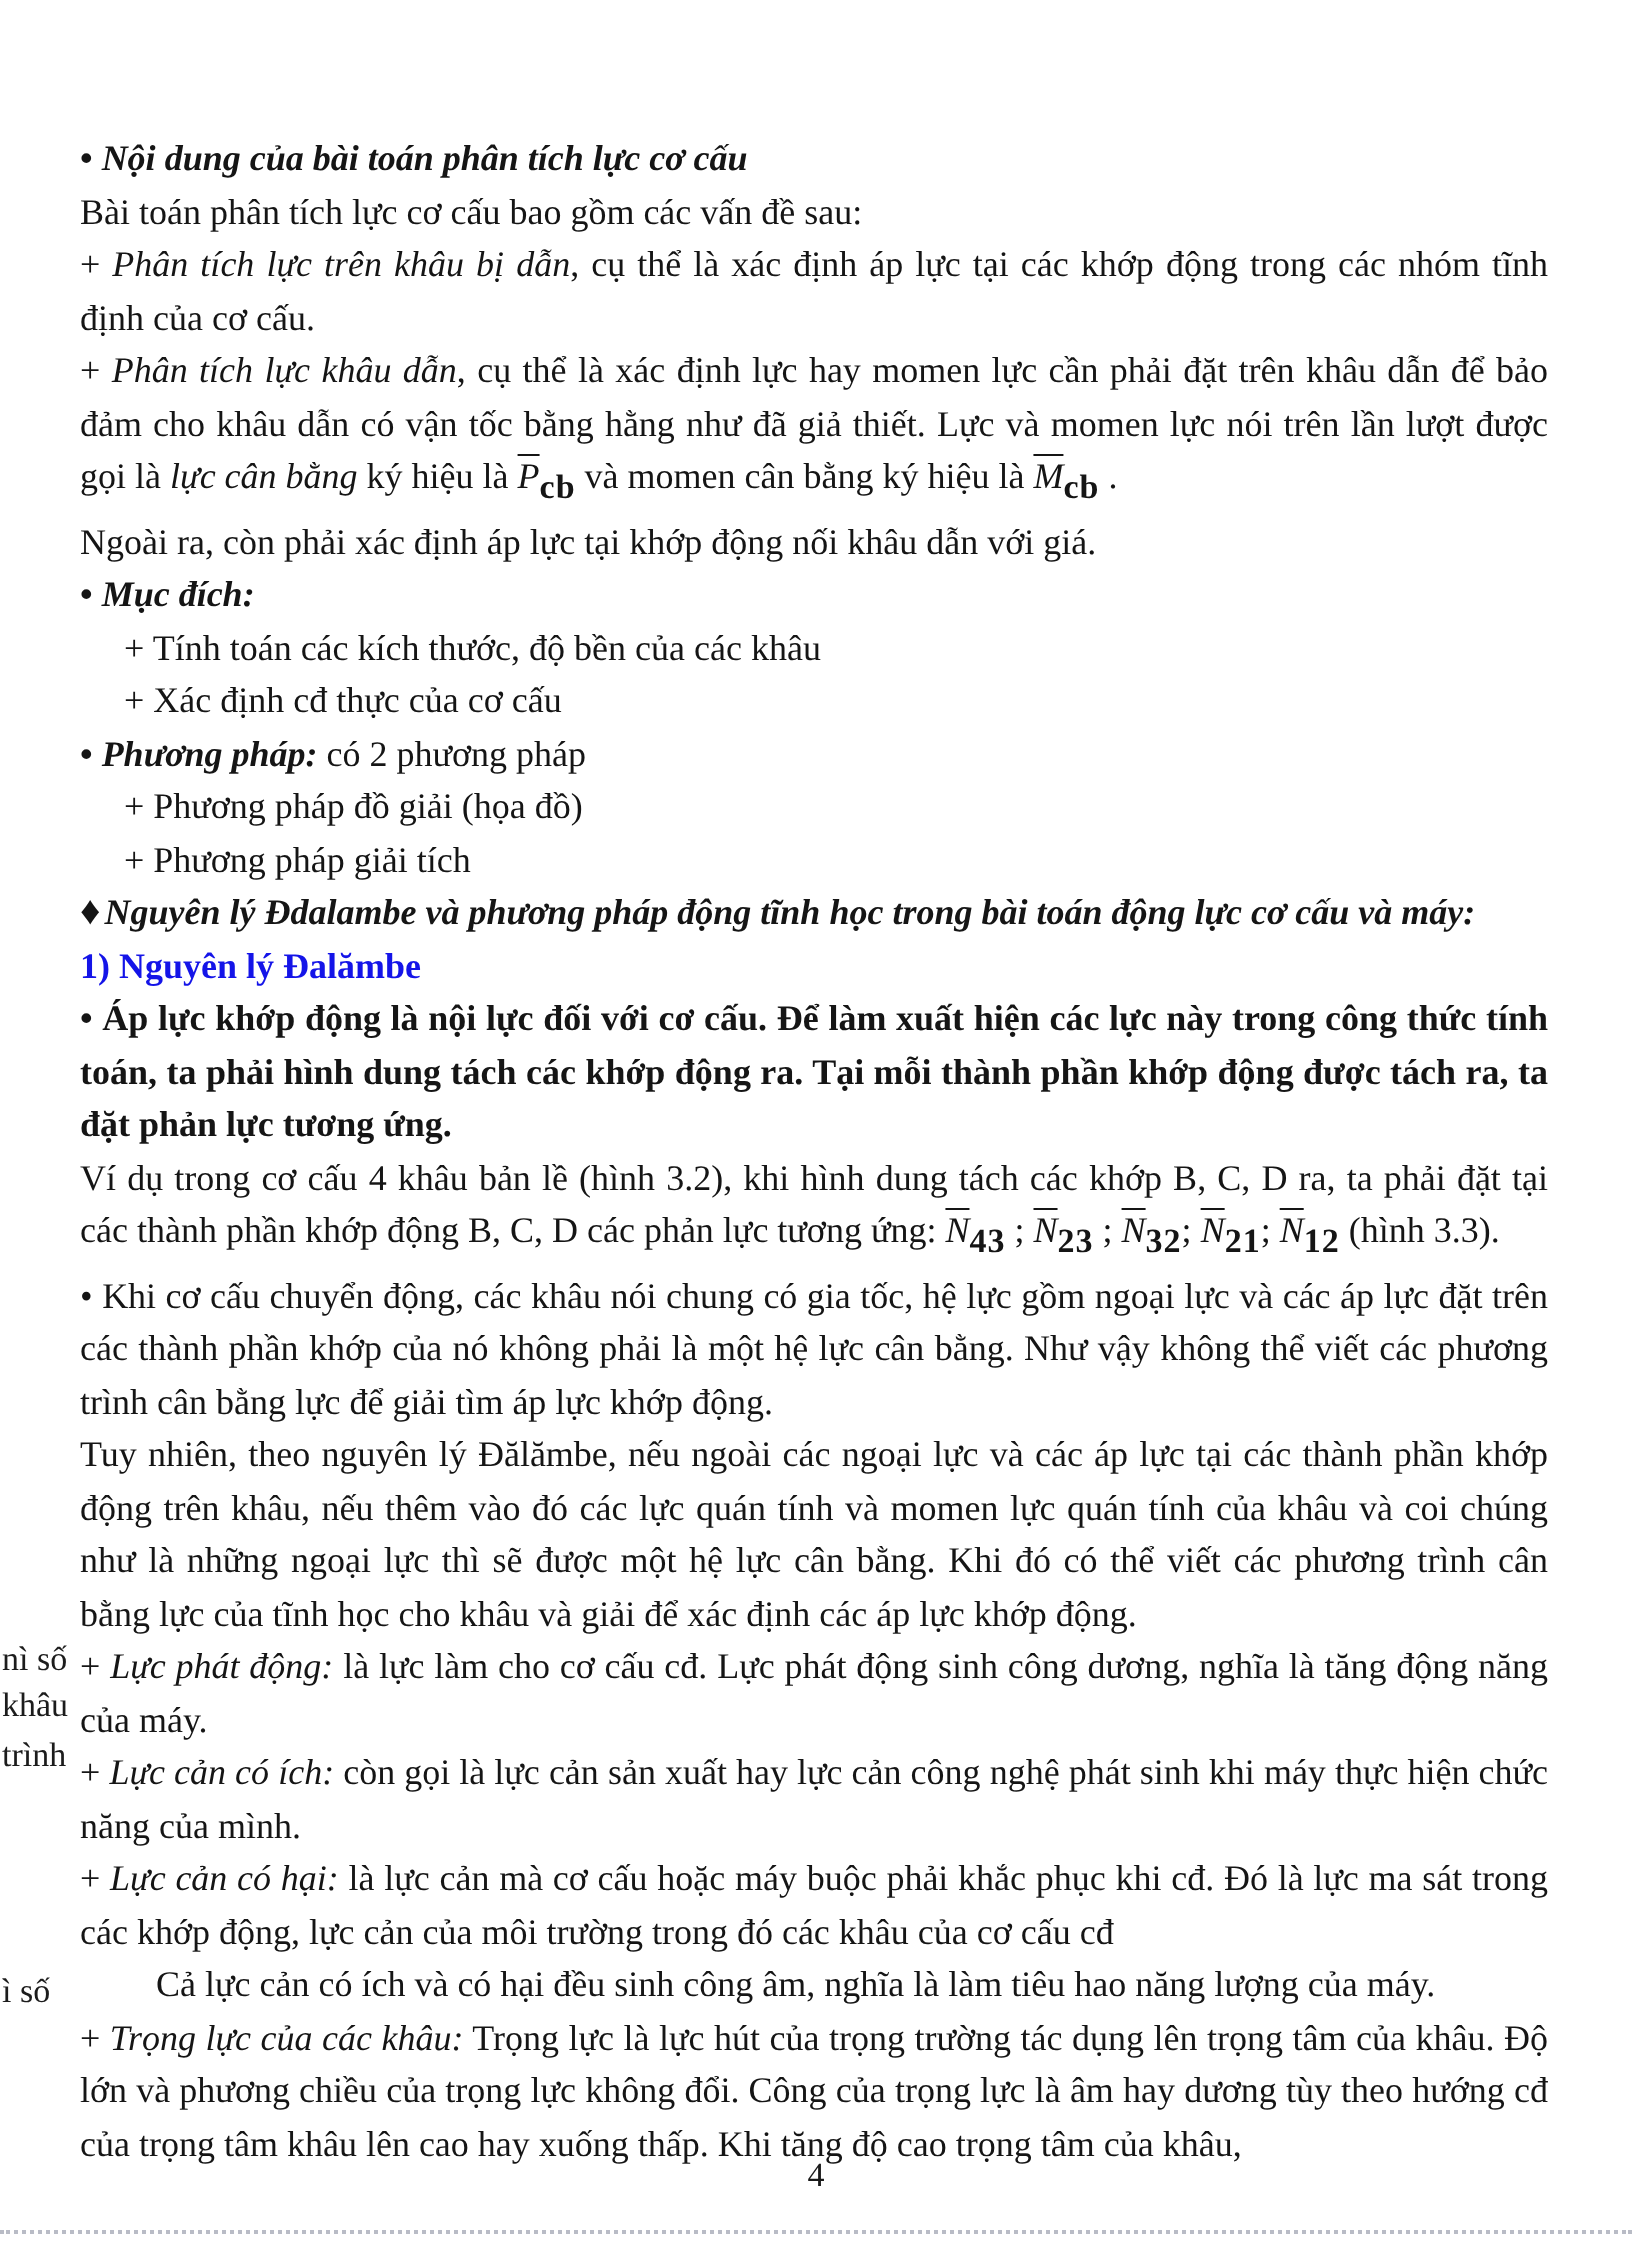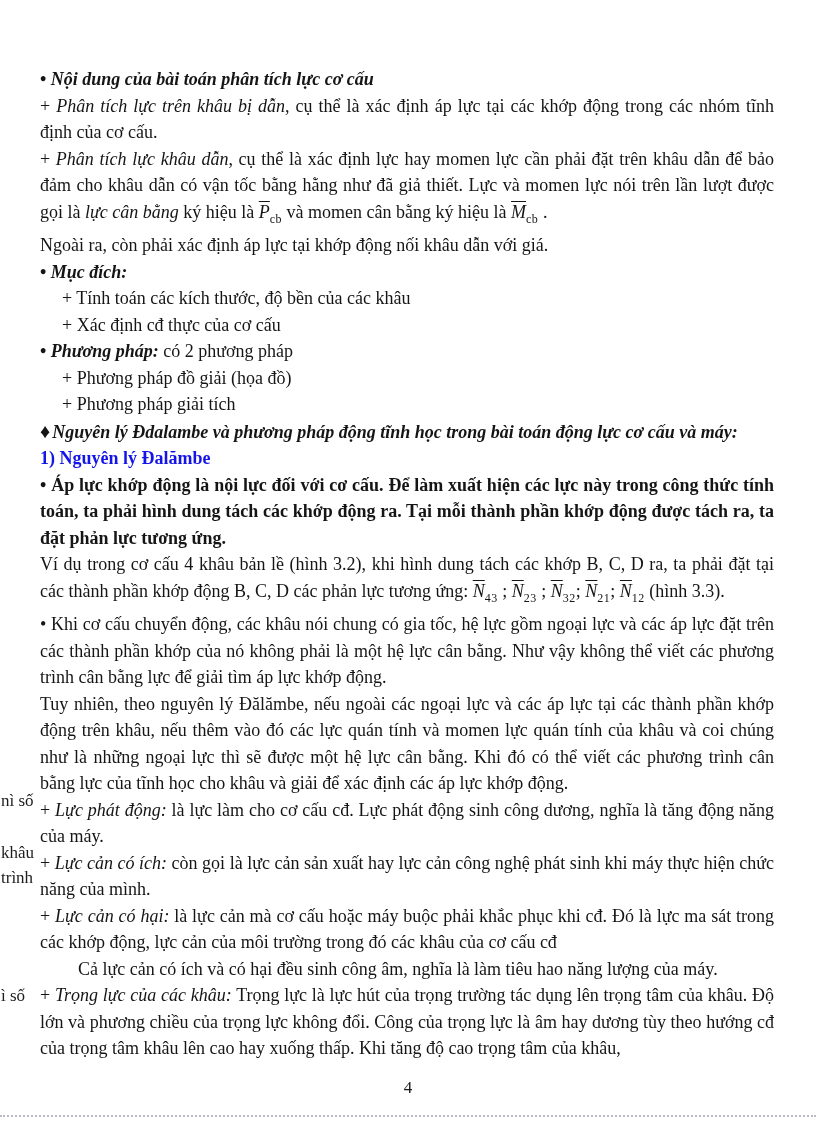--- a/index.html
+++ b/index.html
@@ -18,46 +18,47 @@
   .gap-sm { margin-top:9px;font-weight:bold; }
   .gap-lg { margin-top:29px; }
   .ti     { text-indent:38px; }
   .blue   { color:var(--blue,#1414e8); font-weight:700; }
   .s-n  { }
   .s-i  { font-style:italic; }
   .s-b  { font-weight:700; }
   .s-bi { font-weight:700; font-style:italic; }
   .s-dm { font-weight:700; font-size:20px; padding-right:2px; }
   .s-ov { font-style:italic; text-decoration:overline; }
-  .s-sub{ font-size:12px; vertical-align:-5px; letter-spacing:.5px; }
+  .s-sub{ font-size:17px; vertical-align:-5px; letter-spacing:.5px;font-weight:bold; }
   #margin-fragments span {
     position:absolute; left:1px; font-size:17px; line-height:20px;
     color:#1c1c1c; white-space:nowrap;
   }
   #page-number {
     position:absolute; top:1078px; left:0; width:816px;
     text-align:center; font-size:17px; color:#1a1a1a;
   }
   #bottom-dots {
     position:absolute; top:1115px; left:0; width:816px; height:0;
     border-top:2px dotted #b9bcc6;
   }
 </style>
 </head>
 <body>
 
 <div id="margin-fragments">
-    <span style="top: 791px;">nì số</span>
+    <span style="top: 820px;">nì số</span>
     <span style="top: 843px;">khâu</span>
     <span style="top: 868px; text-align: right;">trình</span>
     <span style="top: 986px;">ì số</span>
   </div>
 
 <div id="doc-body">
     <p class="para "><span class="s-b">• </span><span class="s-bi">Nội dung của bài toán phân tích lực cơ cấu</span></p>
+    <p class="para "><span class="s-n">Bài toán phân tích lực cơ cấu bao gồm các vấn đề sau:</span></p>
     <p class="para "><span class="s-n">+ </span><span class="s-i">Phân tích lực trên khâu bị dẫn</span><span class="s-n">, cụ thể là xác định áp lực tại các khớp động trong các nhóm tĩnh định của cơ cấu.</span></p>
     <p class="para "><span class="s-n">+ </span><span class="s-i">Phân tích lực khâu dẫn</span><span class="s-n">, cụ thể là xác định lực hay momen lực cần phải đặt trên khâu dẫn để bảo đảm cho khâu dẫn có vận tốc bằng hằng như đã giả thiết. Lực và momen lực nói trên lần lượt được gọi là </span><span class="s-i">lực cân bằng</span><span class="s-n"> ký hiệu là </span><span class="s-ov">P</span><span class="s-sub">cb</span><span class="s-n"> và momen cân bằng ký hiệu là </span><span class="s-ov">M</span><span class="s-sub">cb</span><span class="s-n"> .</span></p>
     <p class="para "><span class="s-n">Ngoài ra, còn phải xác định áp lực tại khớp động nối khâu dẫn với giá.</span></p>
     <p class="para outdent"><span class="s-b">• </span><span class="s-bi">Mục đích:</span></p>
     <p class="para ind"><span class="s-n">+ Tính toán các kích thước, độ bền của các khâu</span></p>
     <p class="para ind"><span class="s-n">+ Xác định cđ thực của cơ cấu</span></p>
     <p class="para outdent"><span class="s-b">• </span><span class="s-bi">Phương pháp:</span><span class="s-n"> có 2 phương pháp</span></p>
     <p class="para ind"><span class="s-n">+ Phương pháp đồ giải (họa đồ)</span></p>
     <p class="para ind"><span class="s-n">+ Phương pháp giải tích</span></p>
     <p class="para outdent"><span class="s-dm">♦</span><span class="s-bi">Nguyên lý Đdalambe và phương pháp động tĩnh học trong bài toán động lực cơ cấu và máy:</span></p>

